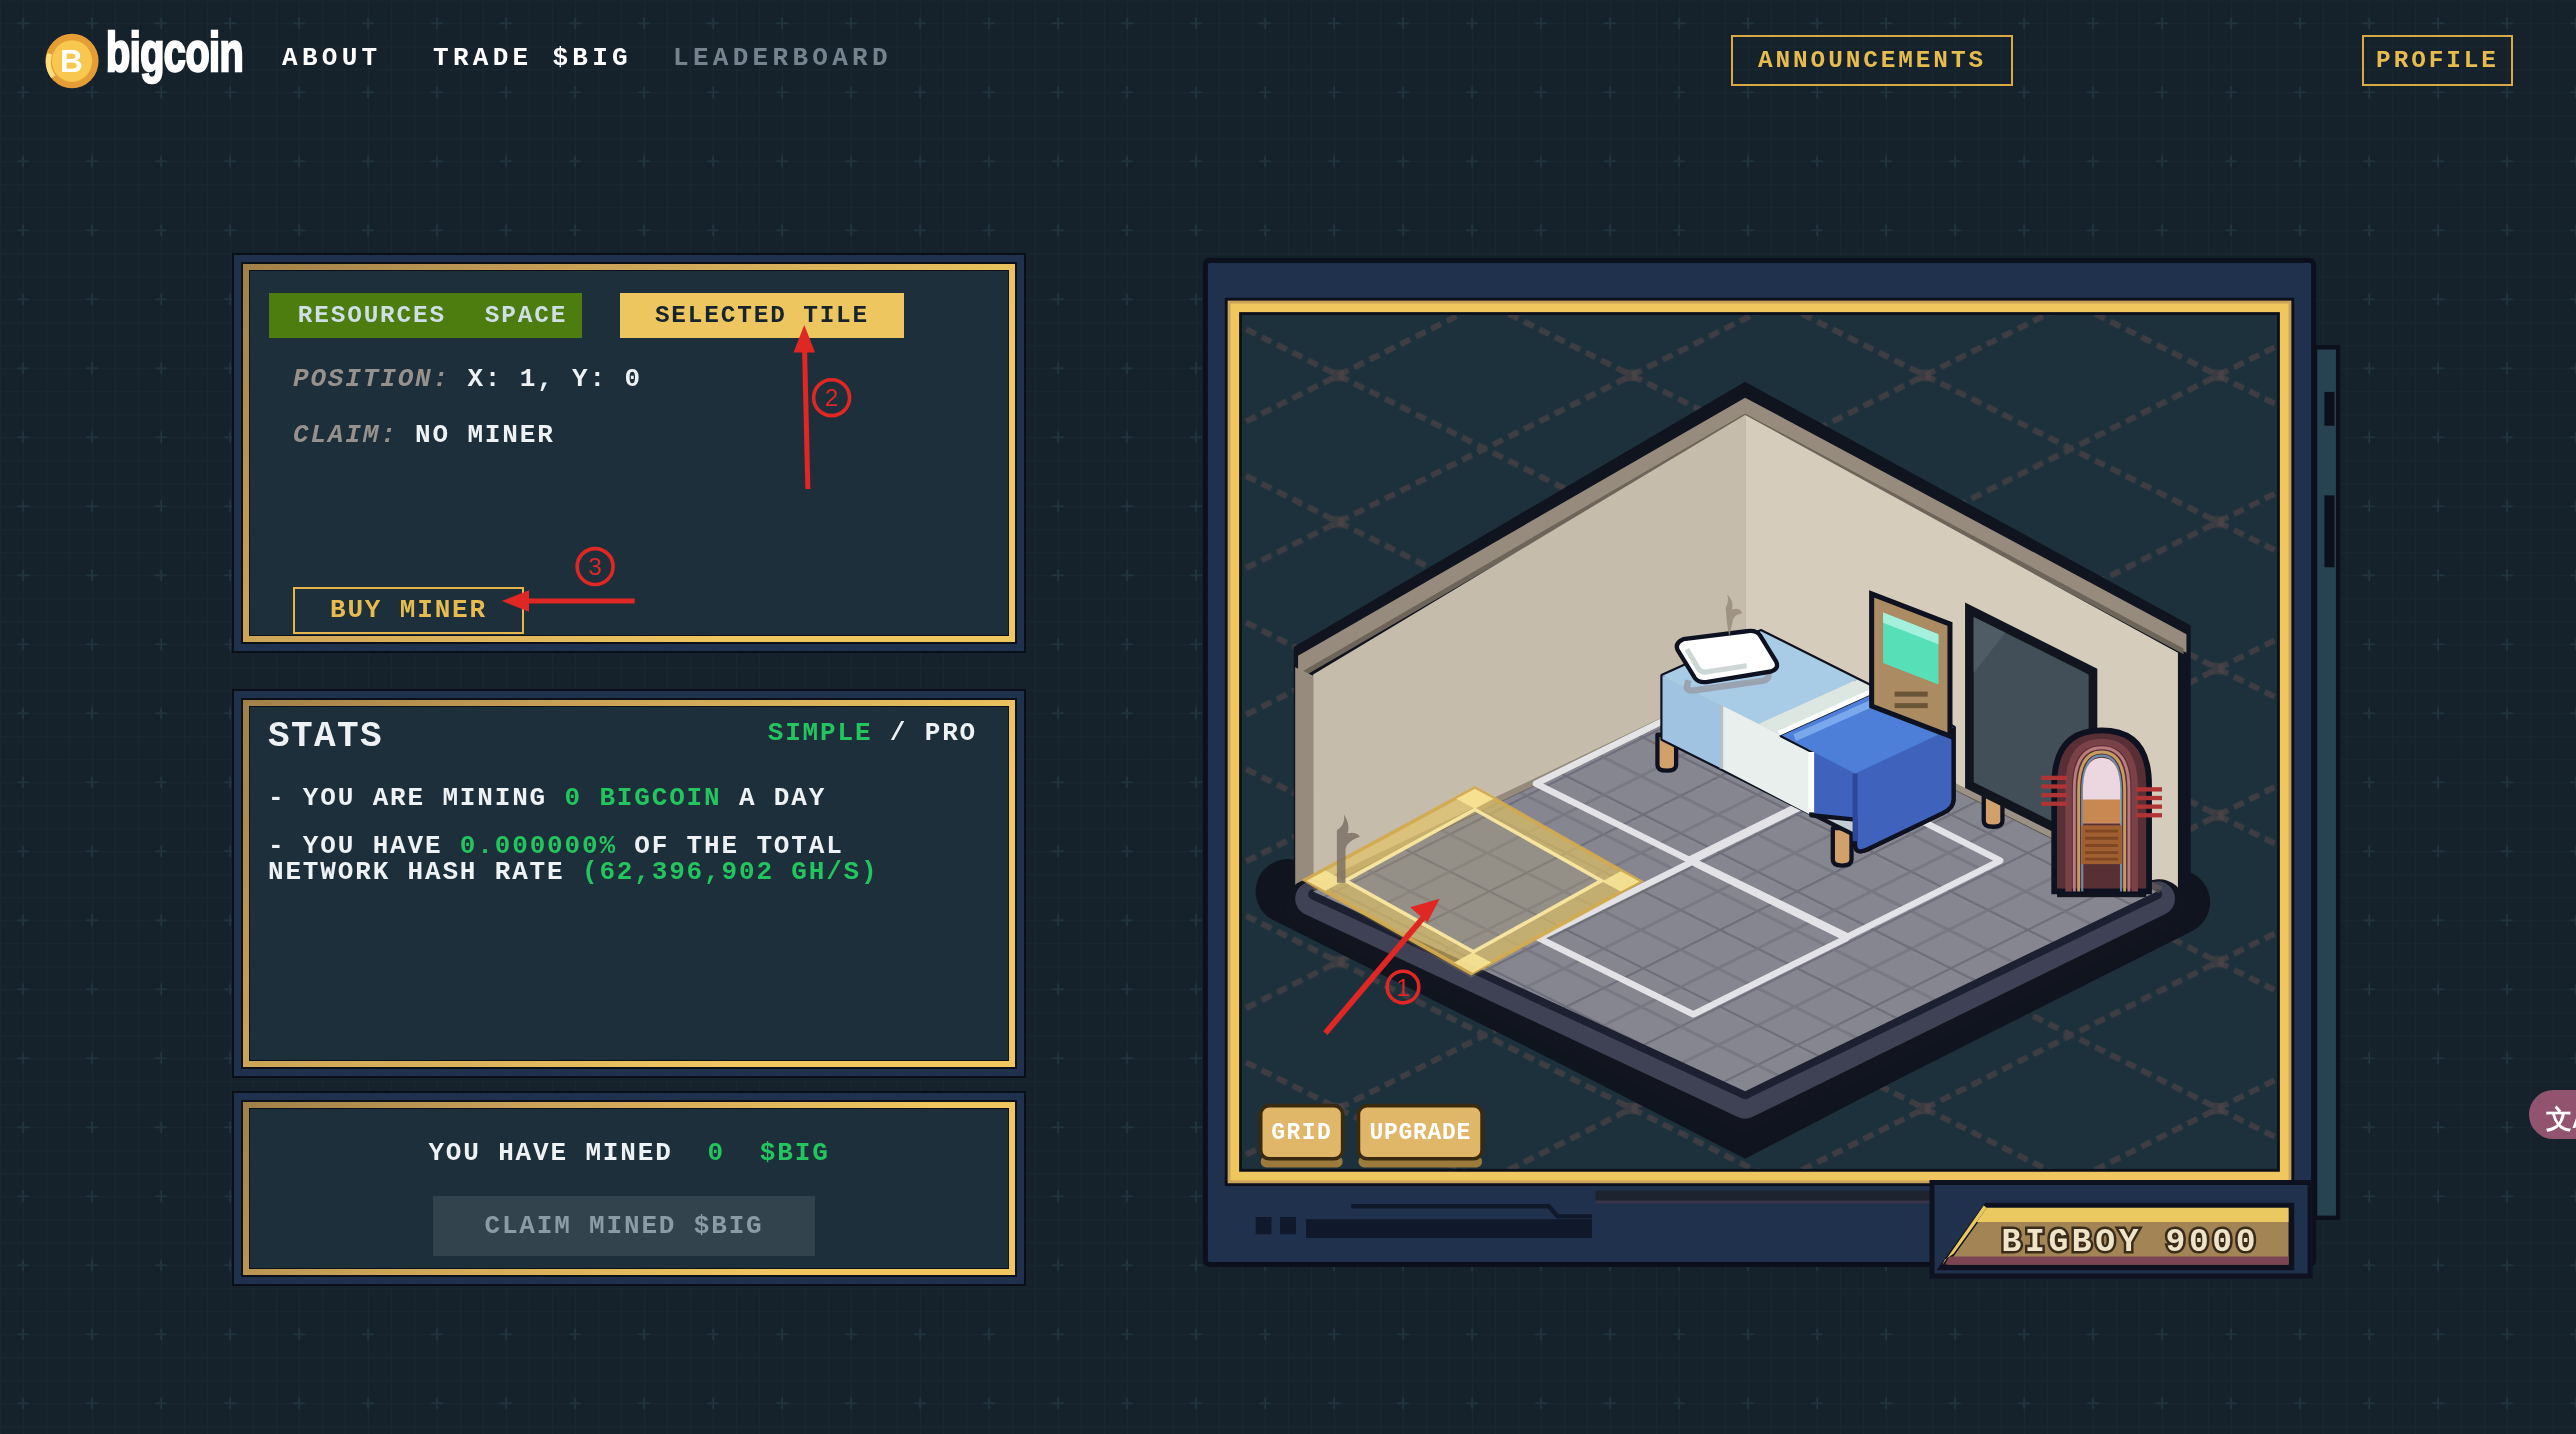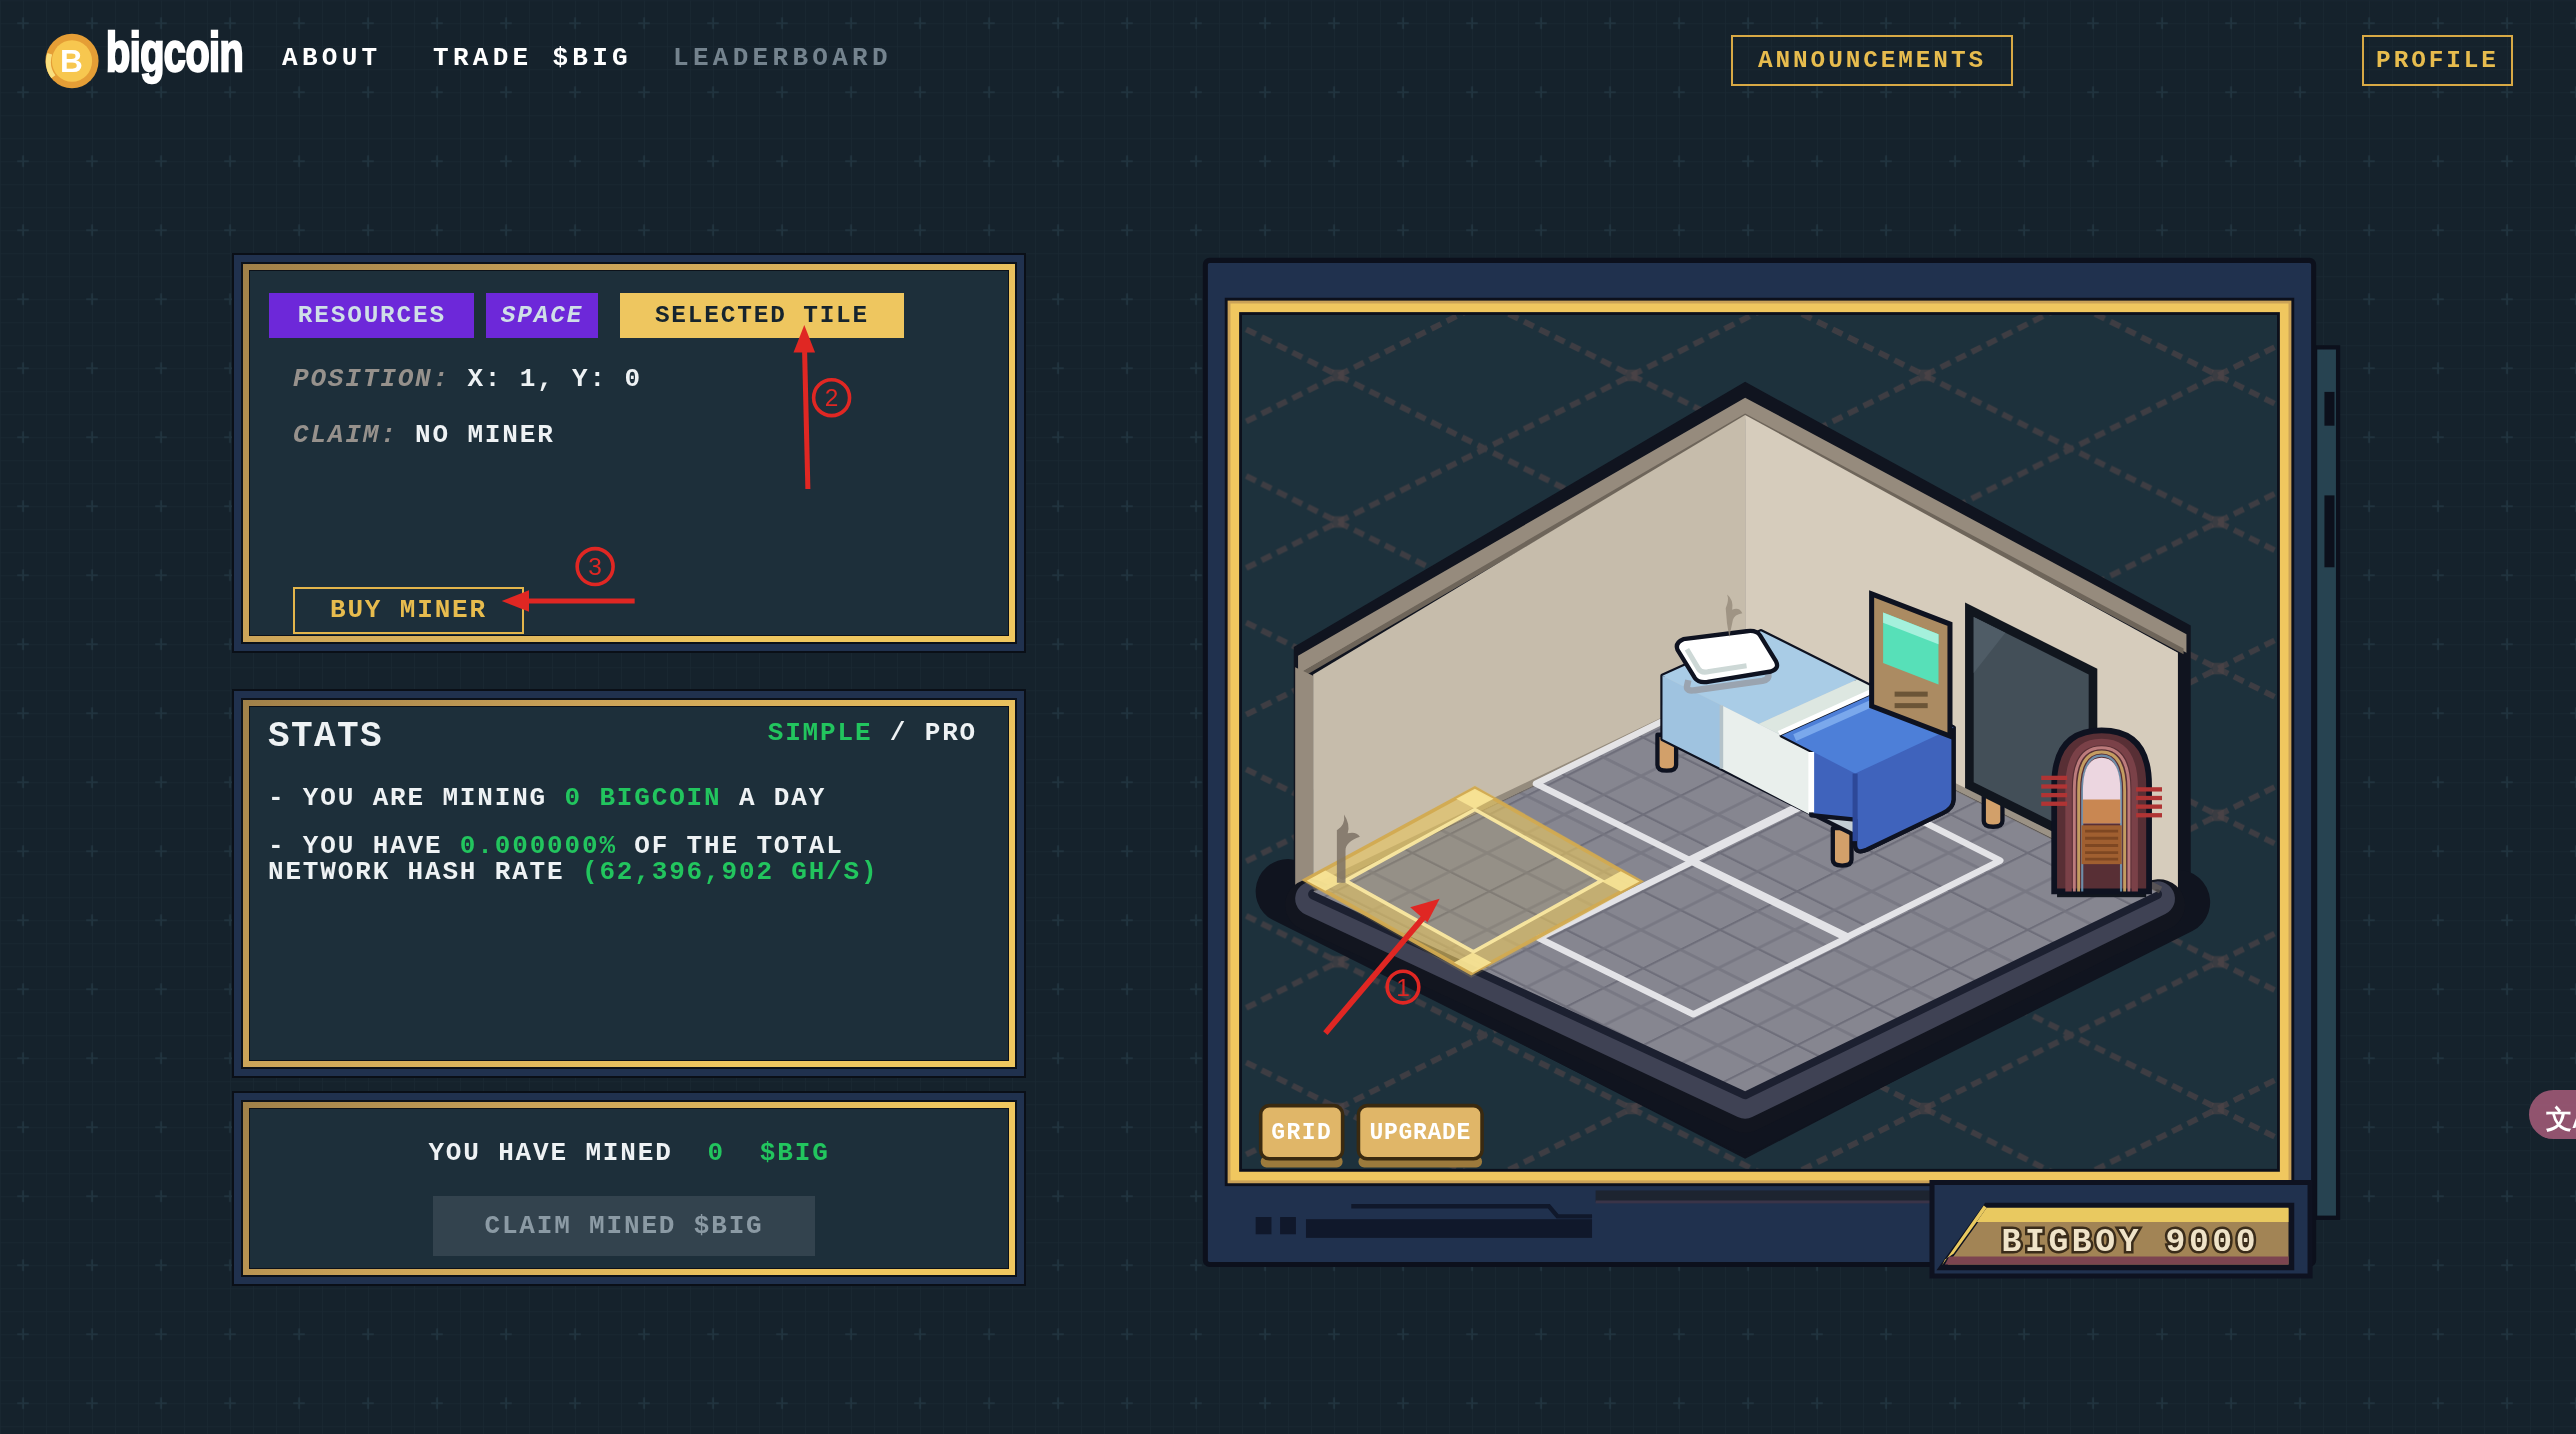--- a/index.html
+++ b/index.html
@@ -15,21 +15,21 @@
   font-size:24.4px;letter-spacing:2.9px;display:flex;align-items:center;justify-content:center;box-sizing:border-box;}
 
 .panel{position:absolute;left:232px;width:794px;box-sizing:border-box;
   border:2.2px solid #0a0f17;background:#20314e;padding:7.2px;z-index:2;}
 .pmid{border:2.2px solid #0c1119;background:linear-gradient(135deg,#a08049 0%,#caa258 30%,#f0c75f 75%);
   padding:5.8px;height:100%;box-sizing:border-box;}
 .pinner{border:1.4px solid #0c1119;background:#1d2f3a;height:100%;box-sizing:border-box;position:relative;}
 
 #p1{top:253px;height:400px;}
 .tab{position:absolute;top:21.6px;height:45px;display:flex;align-items:center;box-sizing:border-box;
-  background:#6d28d9;color:#cfdfe7;font-size:24.4px;padding:0 18.7px;}
+  background:#4d7c0f;color:#cfdfe7;font-size:24.4px;padding:0 18.7px;}
 #tabsel{background:#eec65f;color:#16242e;}
 .glabel{color:#96918c;font-style:italic;}
 .white{color:#eef2f4;}
 .gold{color:#22c55e;}
 #buyminer{position:absolute;left:43px;top:316px;width:231px;height:47px;border:2.9px solid #e3b54b;
   color:#e7bc4e;font-size:26px;display:flex;align-items:center;justify-content:center;box-sizing:border-box;}
 
 #p2{top:689px;height:389px;}
 #p2 .pinner{padding:29px 35px;}
 
@@ -69,21 +69,21 @@
   <div class="navitem" style="left:433px;">TRADE $BIG</div>
   <div class="navitem" style="left:673px;color:#74838e;">LEADERBOARD</div>
   <div class="navbtn" style="left:1731px;width:282px;">ANNOUNCEMENTS</div>
   <div class="navbtn" style="left:2362px;width:151px;">PROFILE</div>
 </div>
 
 <div id="p1" class="panel px">
     <div class="pmid">
       <div class="pinner">
   <div class="tab" style="left:19.4px;width:205px;justify-content:center;">RESOURCES</div>
-  <div class="tab" style="left:236px;width:112px;justify-content:center;font-style:italic;">SPACE</div>
+  <div class="tab" style="left:220px;width:112px;justify-content:center;">SPACE</div>
   <div class="tab" id="tabsel" style="left:370px;width:284px;justify-content:center;">SELECTED TILE</div>
   <div style="position:absolute;left:43px;top:93px;font-size:26px;"><span class="glabel">POSITION:</span><span class="white"> X: 1, Y: 0</span></div>
   <div style="position:absolute;left:43px;top:149px;font-size:26px;"><span class="glabel">CLAIM:</span><span class="white"> NO MINER</span></div>
   <div id="buyminer">BUY MINER</div>
 </div>
     </div>
   </div>
 
 <div id="p2" class="panel px">
     <div class="pmid">

